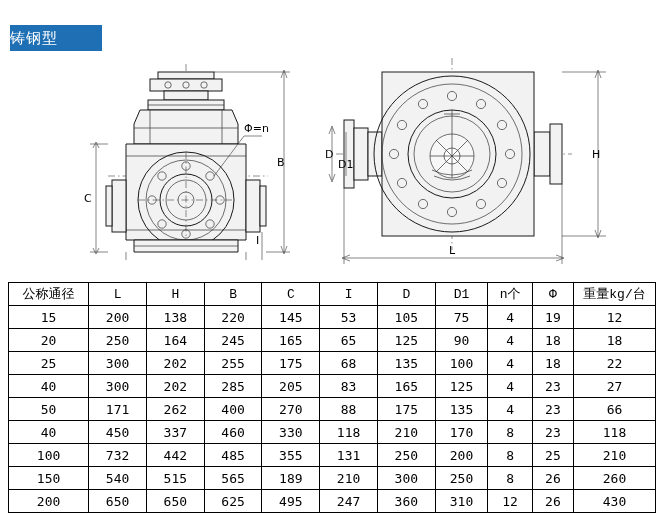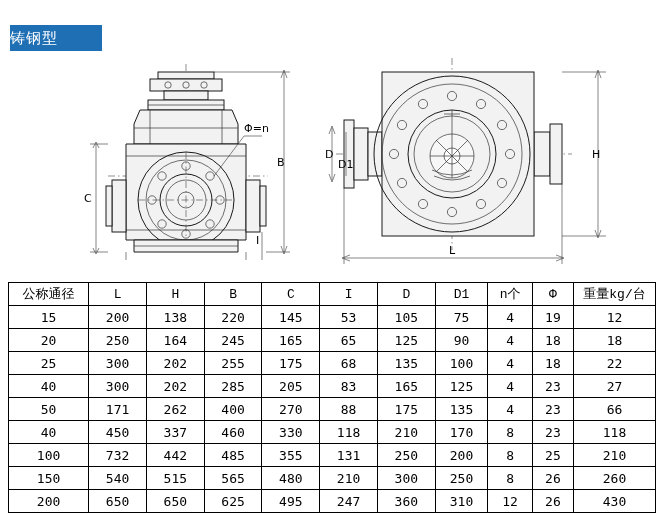--- a/index.html
+++ b/index.html
@@ -362,21 +362,21 @@
           <td>200</td>
           <td>8</td>
           <td>25</td>
           <td>210</td>
         </tr>
         <tr>
           <td>150</td>
           <td>540</td>
           <td>515</td>
           <td>565</td>
-          <td>480</td>
+          <td>189</td>
           <td>210</td>
           <td>300</td>
           <td>250</td>
           <td>8</td>
           <td>26</td>
           <td>260</td>
         </tr>
         <tr>
           <td>200</td>
           <td>650</td>

